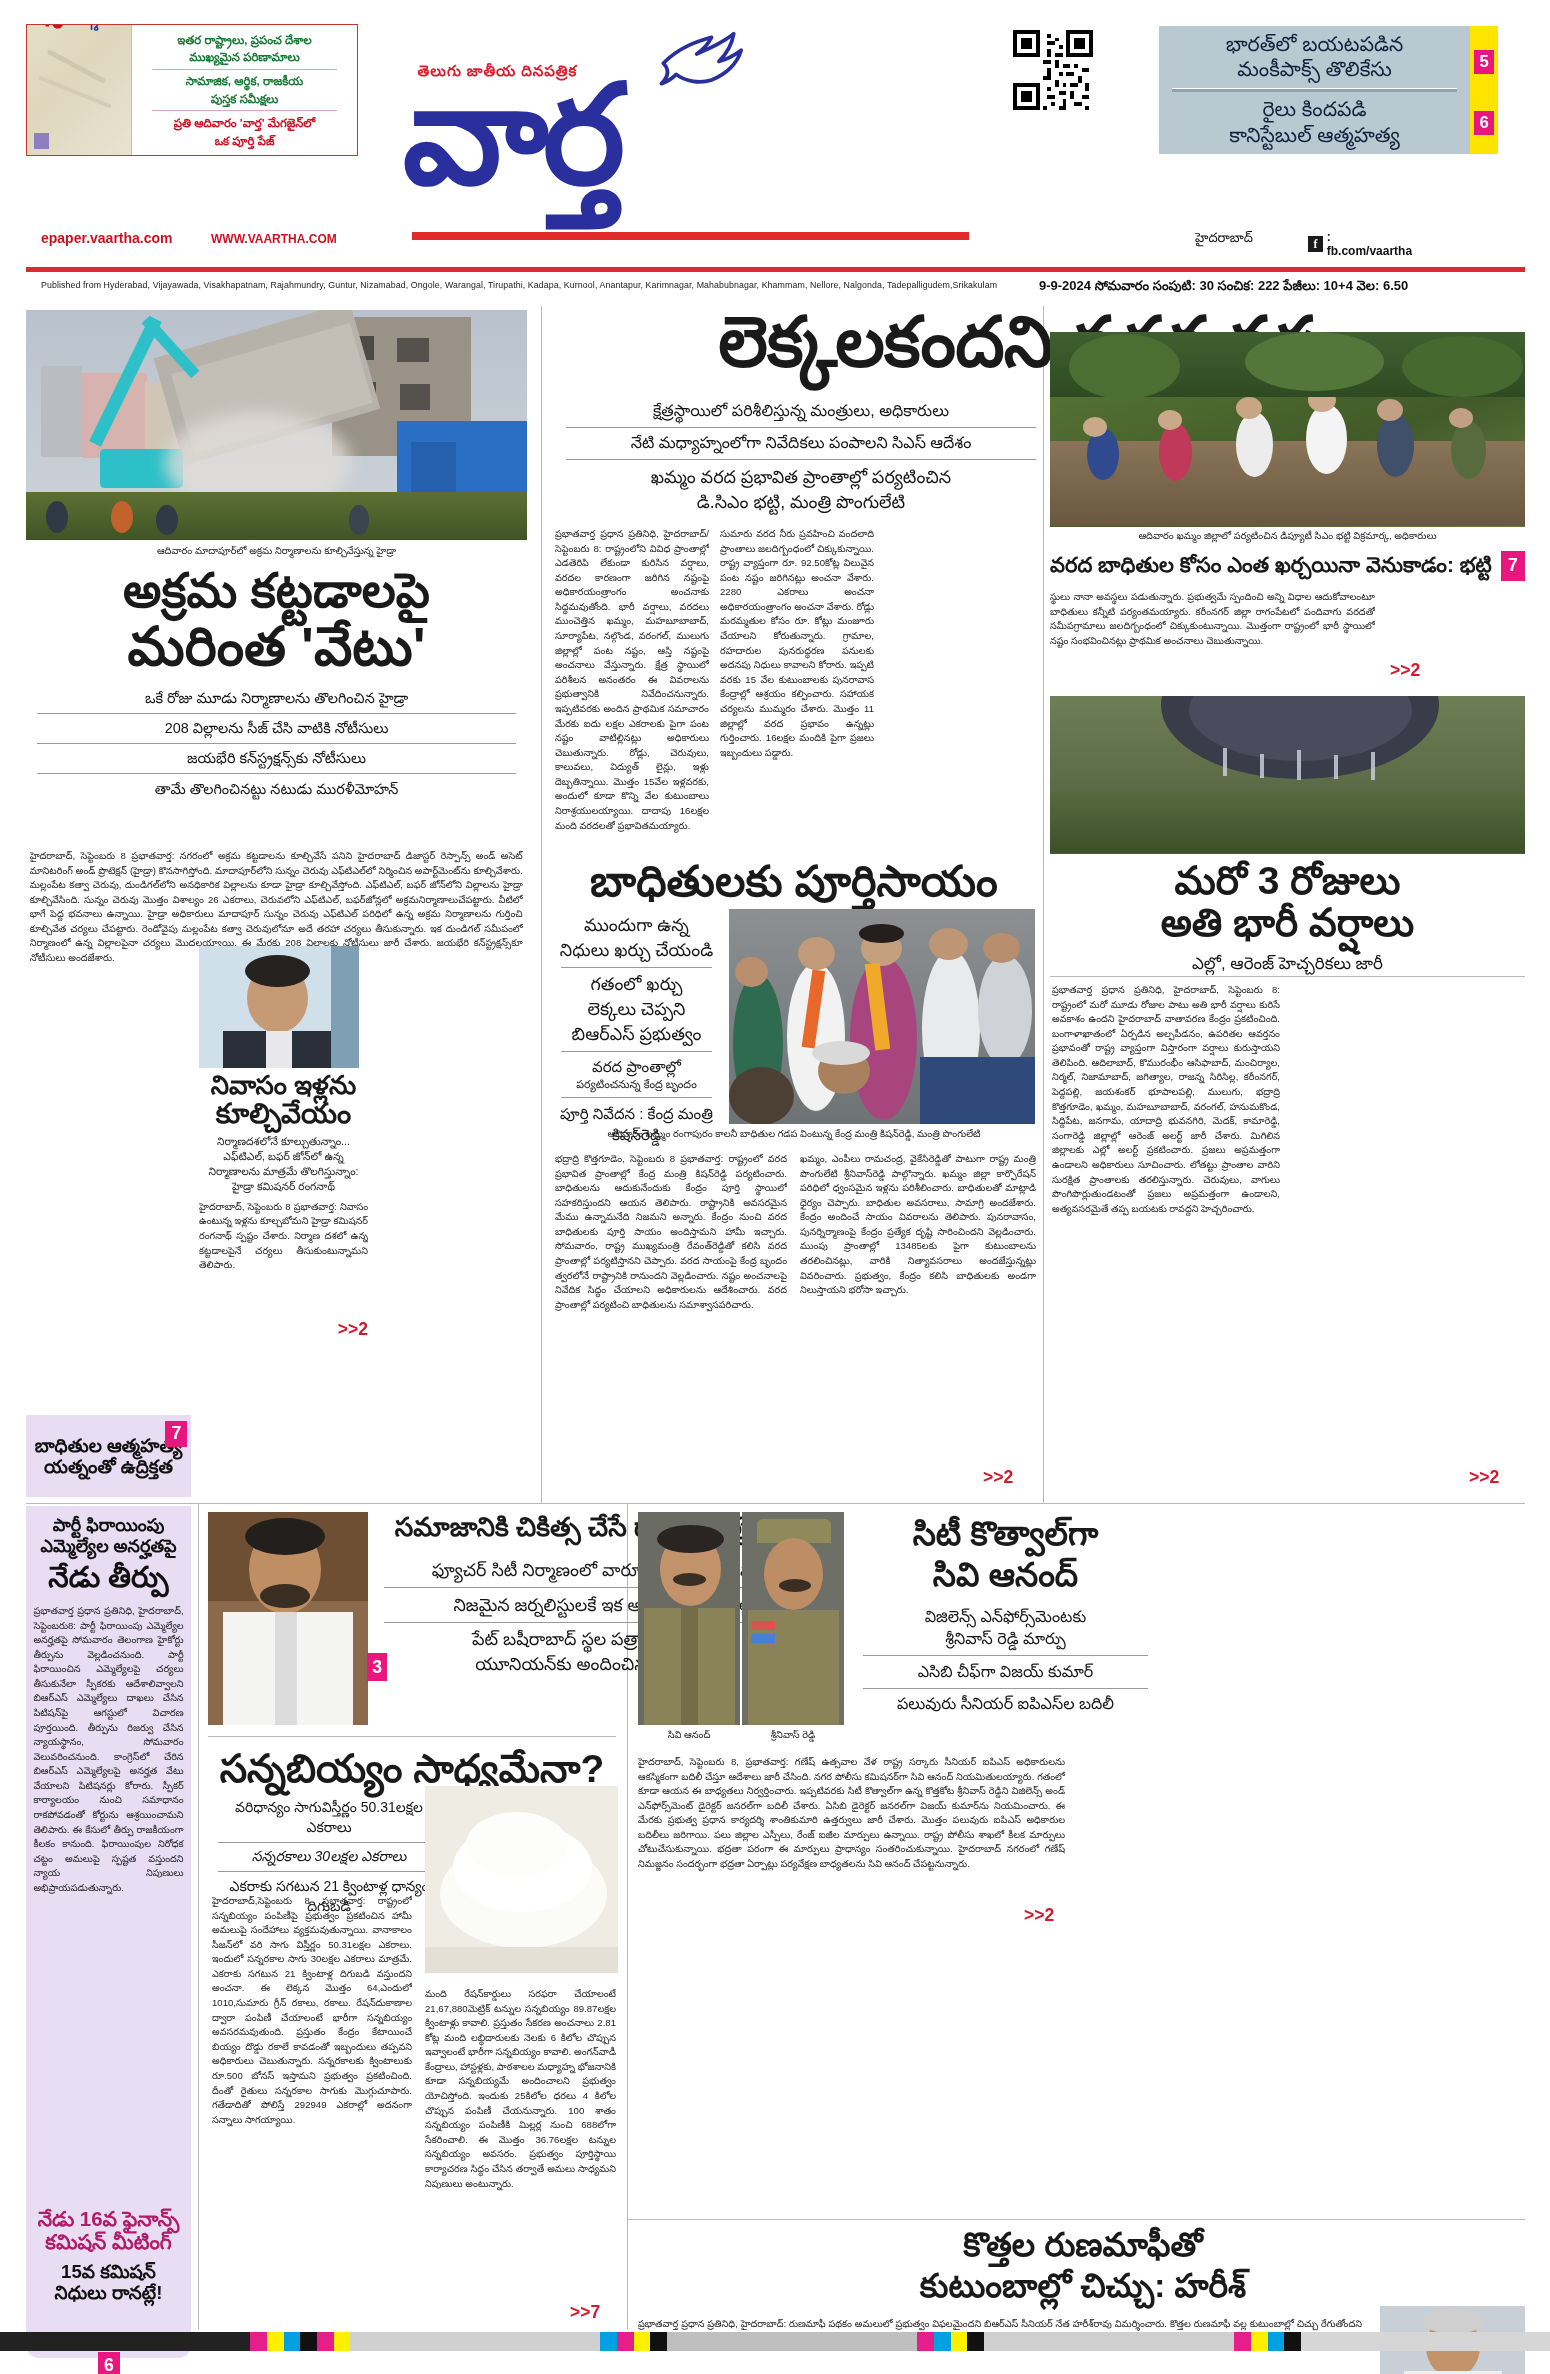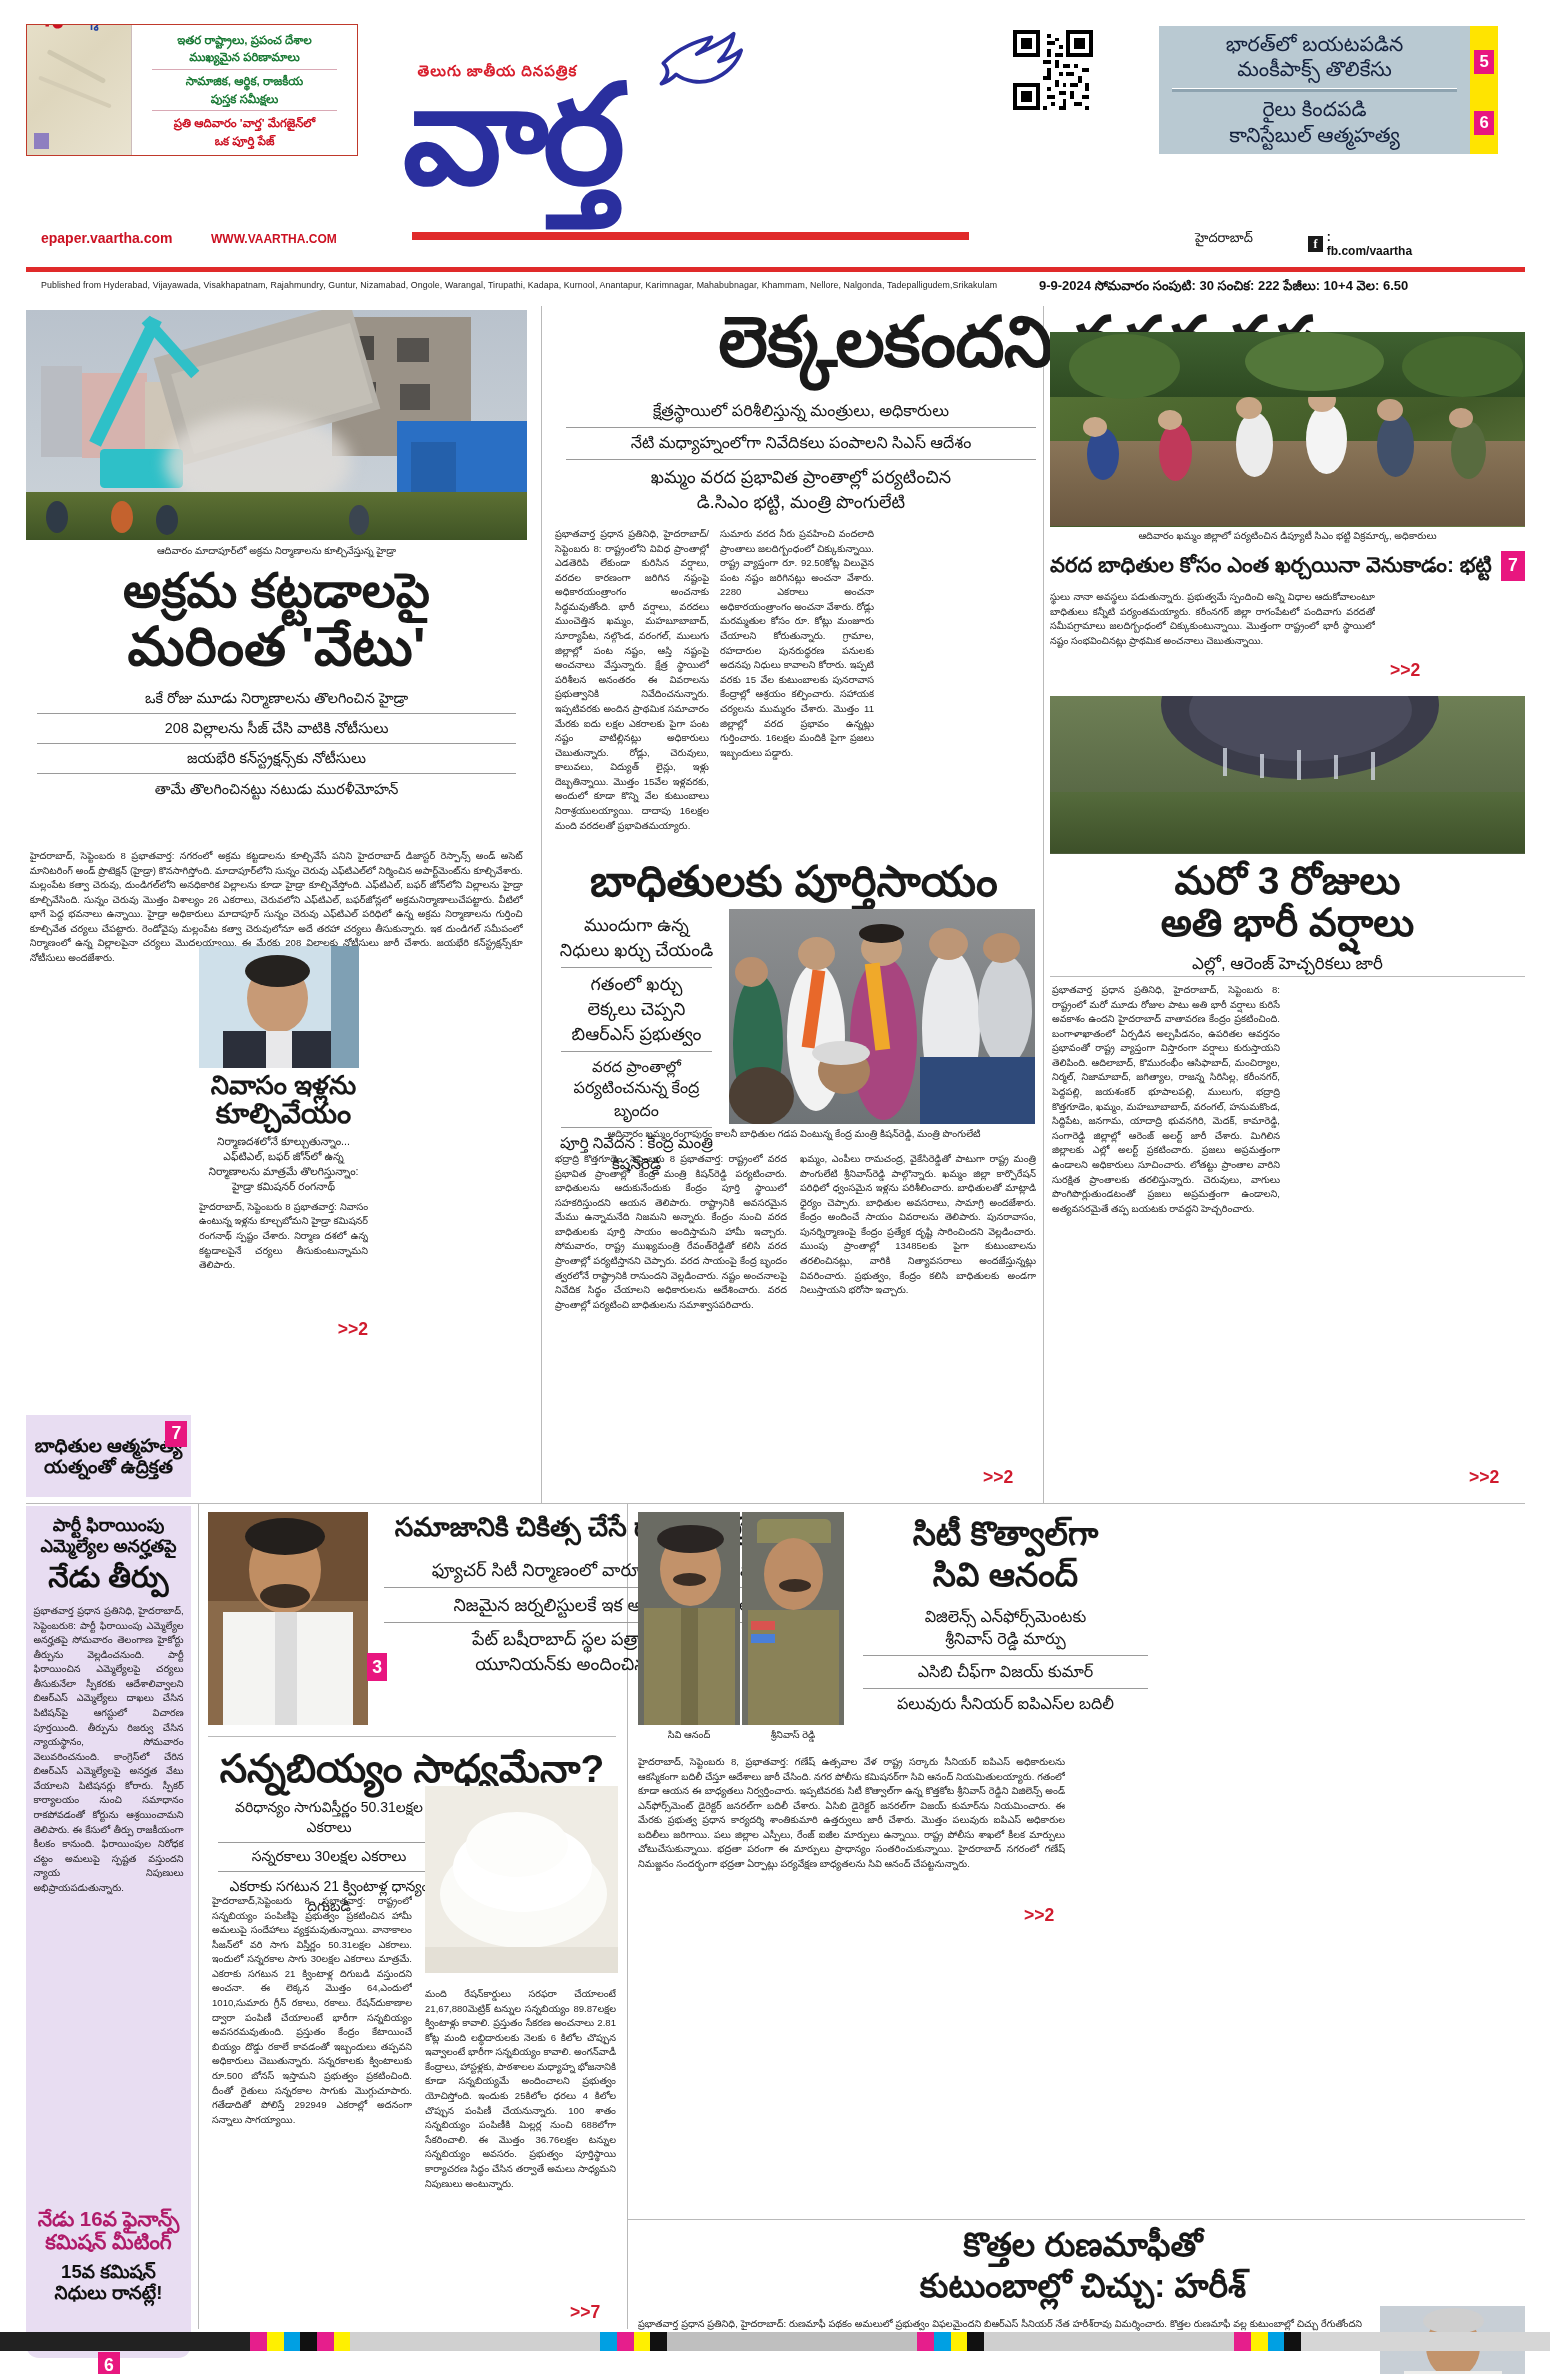--- a/index.html
+++ b/index.html
@@ -374,21 +374,21 @@
 
     <div style="position:absolute;left:529px;top:607px;width:163px;">
       <div class="subhl" style="font-size:17.6px;">ముందుగా ఉన్న</div>
       <div class="subhl" style="font-size:17.6px;">నిధులు ఖర్చు చేయండి</div>
       <div class="subsep"></div>
       <div class="subhl" style="font-size:17.6px;">గతంలో ఖర్చు</div>
       <div class="subhl" style="font-size:17.6px;">లెక్కలు చెప్పని</div>
       <div class="subhl" style="font-size:17.6px;">బిఆర్ఎస్ ప్రభుత్వం</div>
       <div class="subsep"></div>
       <div class="subhl" style="font-size:15px;">వరద ప్రాంతాల్లో</div>
-      <div class="subhl" style="font-size:16px;">పర్యటించనున్న కేంద్ర బృందం</div>
+      <div class="subhl" style="font-size:11px;">పర్యటించనున్న కేంద్ర బృందం</div>
       <div class="subsep"></div>
       <div class="subhl" style="font-size:15px;">పూర్తి నివేదన : కేంద్ర మంత్రి కిషన్‌రెడ్డి</div>
     </div>
 
     <div class="photo" style="position:absolute;left:703px;top:603px;width:306px;height:215px;">
       <div class="ph-crowd"></div>
       <div class="blob" style="left:3.7px;top:65px;width:50px;height:139px;background:#2f6b50;"></div>
       <div class="blob" style="left:5.6px;top:48px;width:33px;height:30px;background:#b98f6e;"></div>
       <div class="blob" style="left:58px;top:54px;width:58px;height:148px;background:#f2f2f2;"></div>
       <div class="blob" style="left:69px;top:28px;width:37px;height:33px;background:#c09a79;"></div>
@@ -472,21 +472,21 @@
       <div class="subhl" style="font-size:17.6px;">పేట్ బషీరాబాద్ స్థల పత్రాలను జర్నలిస్టు</div>
       <div class="subhl" style="font-size:17.6px;">యూనియన్‌కు అందించిన సిఎం రేవంత్</div>
     </div>
     <div class="badge" style="position:absolute;left:341px;top:1347px;width:20.4px;height:28px;">3</div>
     <div class="hline" style="left:182px;top:1430px;width:408px;"></div>
 
     <div class="hl1" style="position:absolute;left:182px;top:1443px;width:408px;font-size:39px;">సన్నబియ్యం సాధ్యమేనా?</div>
     <div style="position:absolute;left:186px;top:1492px;width:234px;">
       <div class="subhl" style="font-size:14px;">వరిధాన్యం సాగువిస్తీర్ణం 50.31లక్షల ఎకరాలు</div>
       <div class="subsep"></div>
-      <div class="subhl" style="font-size:14px;">సన్నరకాలు 30లక్షల ఎకరాలు</div>
+      <div class="subhl" style="font-size:14px;font-style:italic;">సన్నరకాలు 30లక్షల ఎకరాలు</div>
       <div class="subsep"></div>
       <div class="subhl" style="font-size:14px;">ఎకరాకు సగటున 21 క్వింటాళ్ల ధాన్యం దిగుబడి</div>
     </div>
 
     <div class="photo" style="position:absolute;left:399px;top:1480px;width:193px;height:187px;">
       <div class="ph-rice"></div>
       <div class="blob" style="left:15px;top:54px;width:167px;height:108px;background:#fbfbf8;"></div>
       <div class="blob" style="left:28px;top:37px;width:139px;height:89px;background:#ffffff;"></div>
       <div class="blob" style="left:41px;top:26px;width:102px;height:65px;background:#fdfdfb;"></div>
       <div class="rect" style="left:0;top:161px;width:193px;height:26px;background:#e4e0d6;"></div>

